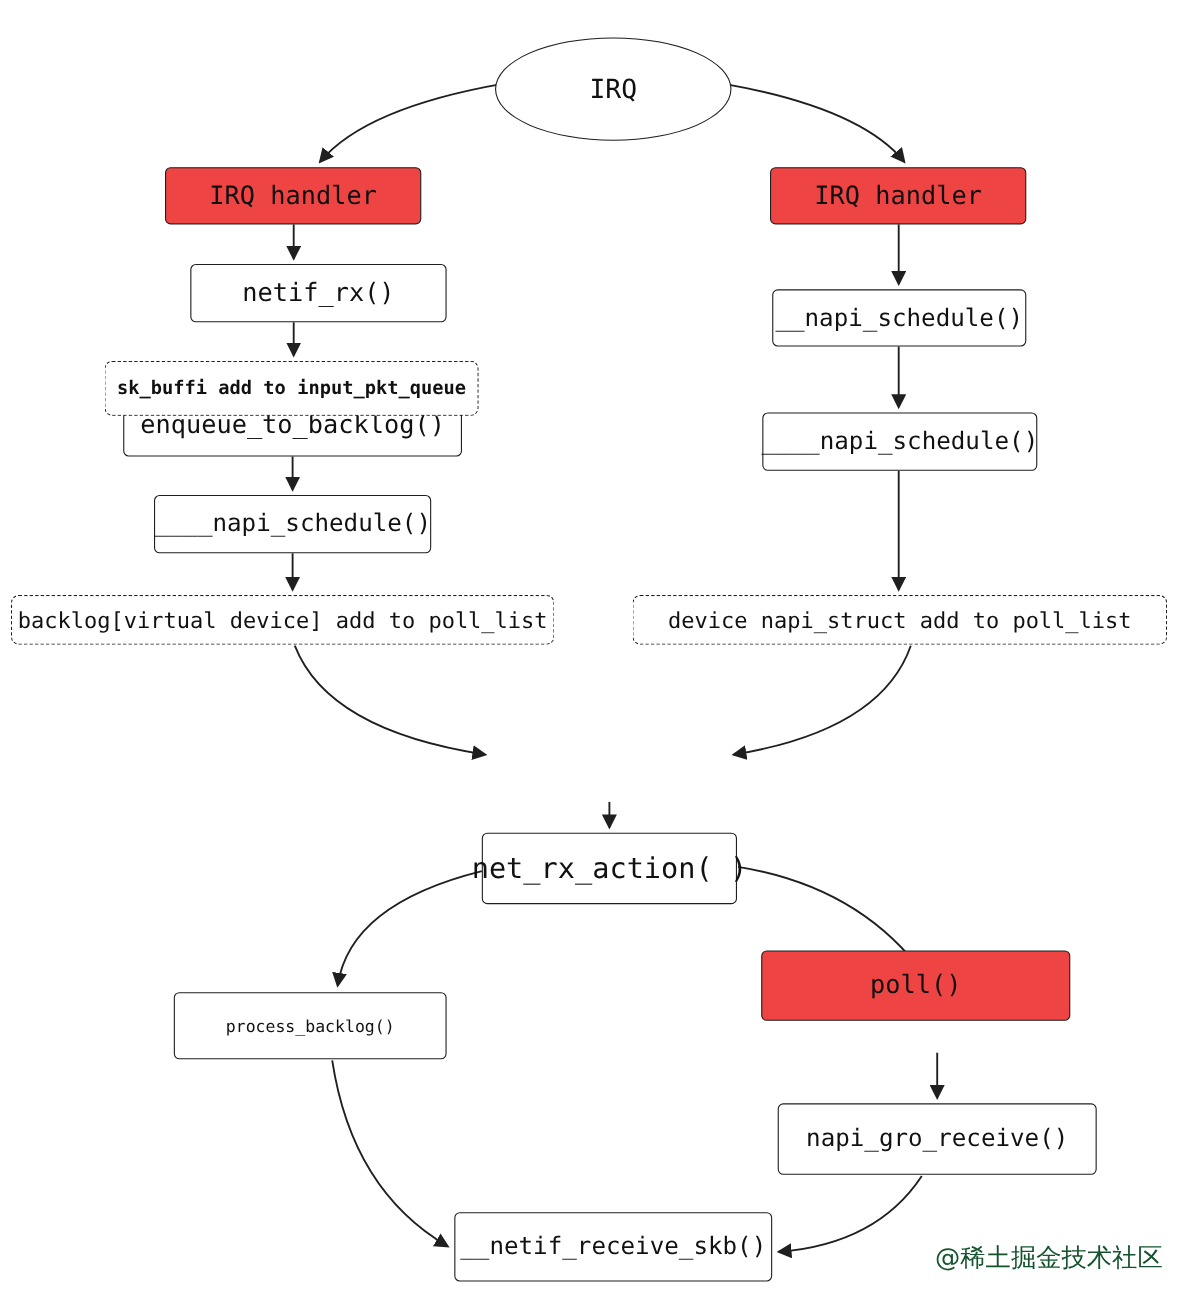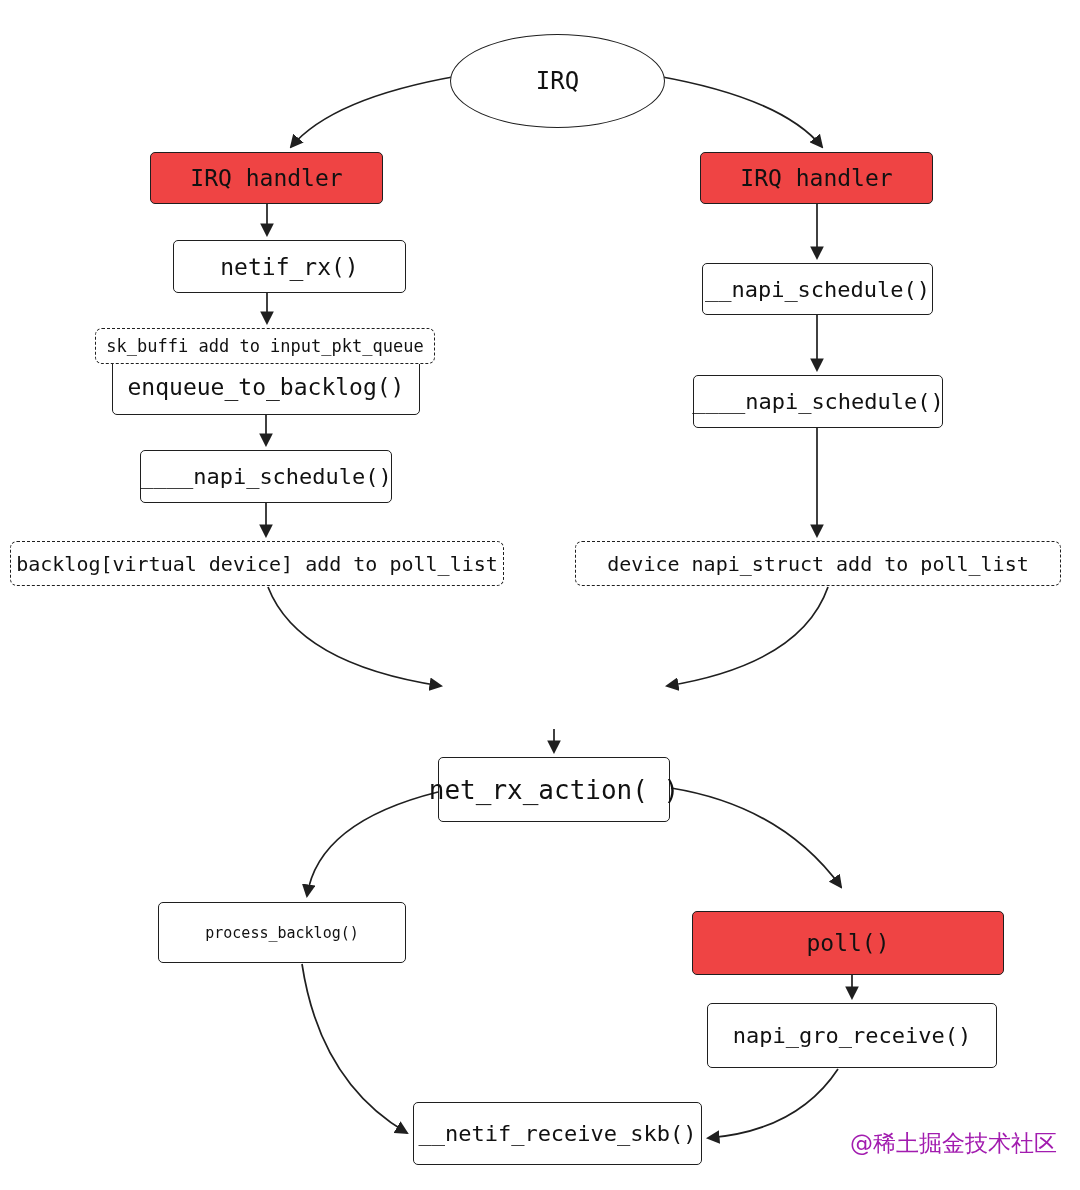--- a/index.html
+++ b/index.html
@@ -25,21 +25,21 @@
   }
   .node.gray{background:#ef4444;}
   .node.dashed{border-style:dashed;border-radius:7px;}
   .node.ellipse{border-radius:50%;}
   .node.small-note{font-size:17px;}
   .node.wide-note{font-size:20px;}
   .watermark{
     position:absolute;
     font-family:"DejaVu Sans", sans-serif;
     font-size:23px;
-    color:#a21caf;
+    color:#14532d;
     z-index:1;
   }
 </style>
 </head>
 <body>
 
 <div id="canvas">
 
   <svg id="edges" viewBox="0 0 1080 1190" xmlns="http://www.w3.org/2000/svg">
     <defs>
@@ -67,42 +67,42 @@
       <path d="M 838 1069 Q 797 1131 708 1138"></path>
     </g>
   </svg>
 
   <div class="node ellipse" style="left:450px;top:34px;width:215px;height:94px;font-size:24px;">IRQ</div>
 
   <div class="node gray" style="left:150px;top:152px;width:233px;height:52px;">IRQ handler</div>
 
   <div class="node" style="left:150px;top:240px;width:233px;height:53px;margin-left:23px;">netif_rx()</div>
 
-  <div class="node dashed small-note" style="left:95px;top:328px;width:340px;height:36px;z-index:3;">sk_buffi add to input_pkt_queue</div>
+  <div class="node dashed small-note" style="left:95px;top:328px;width:340px;height:50px;z-index:3;font-weight:bold;">sk_buffi add to input_pkt_queue</div>
 
   <div class="node" style="left:112px;top:359px;width:308px;height:56px;">enqueue_to_backlog()</div>
 
   <div class="node" style="left:140px;top:450px;width:252px;height:53px;font-size:22px;">____napi_schedule()</div>
 
   <div class="node dashed wide-note" style="left:10px;top:541px;width:494px;height:45px;">backlog[virtual device] add to poll_list</div>
 
   <div class="node gray" style="left:700px;top:152px;width:233px;height:52px;">IRQ handler</div>
 
   <div class="node" style="left:702px;top:263px;width:231px;height:52px;font-size:22px;">__napi_schedule()</div>
 
   <div class="node" style="left:693px;top:375px;width:250px;height:53px;font-size:22px;">____napi_schedule()</div>
 
   <div class="node dashed wide-note" style="left:575px;top:541px;width:486px;height:45px;text-align:center;">device napi_struct add to poll_list</div>
 
 
   <div class="node" style="left:438px;top:757px;width:232px;height:65px;font-size:26px;">net_rx_action( )</div>
 
   <div class="node" style="left:158px;top:902px;width:248px;height:61px;font-size:15px;">process_backlog()</div>
 
-  <div class="node gray" style="left:692px;top:911px;width:312px;height:64px;">poll()</div>
+  <div class="node gray" style="left:692px;top:864px;width:281px;height:64px;">poll()</div>
 
   <div class="node" style="left:707px;top:1003px;width:290px;height:65px;font-size:22px;">napi_gro_receive()</div>
 
   <div class="node" style="left:413px;top:1102px;width:289px;height:63px;font-size:22px;">__netif_receive_skb()</div>
 
   <div class="watermark" style="left:850px;top:1128px;">@稀土掘金技术社区</div>
 
 </div>
 
 </body></html>

